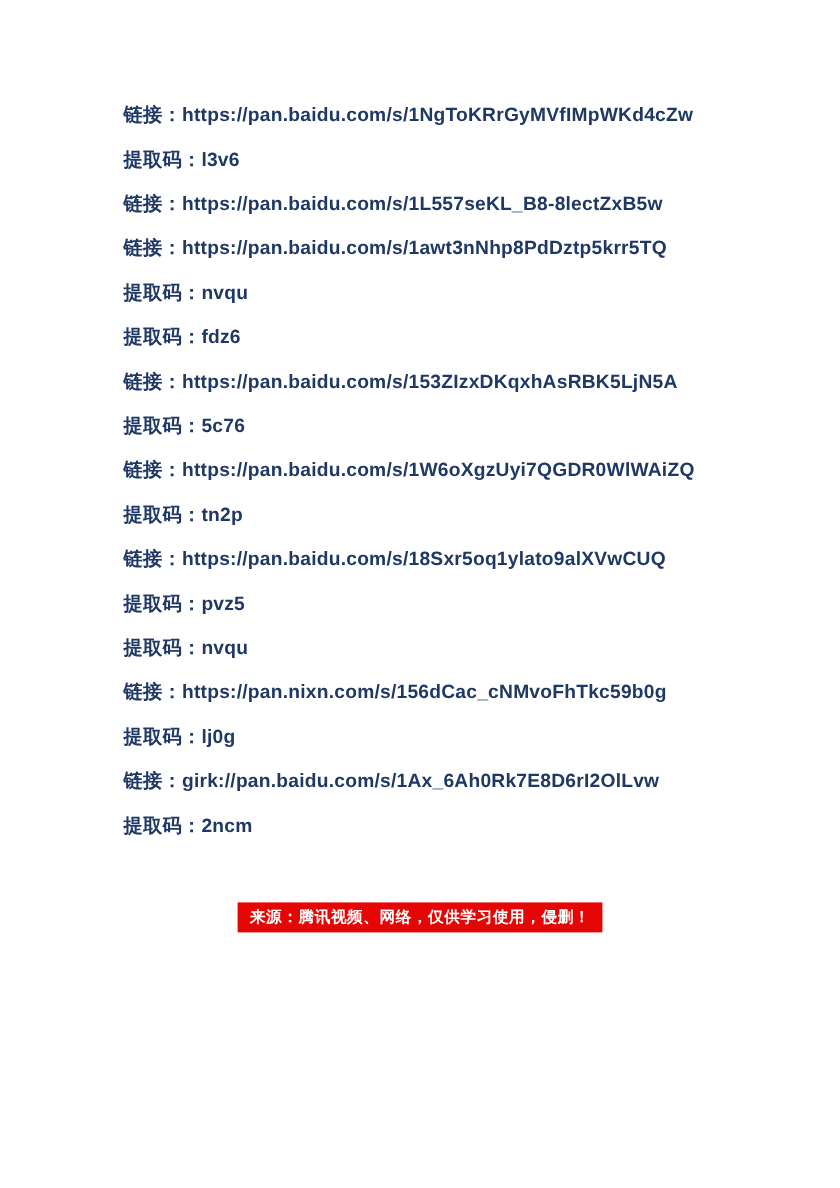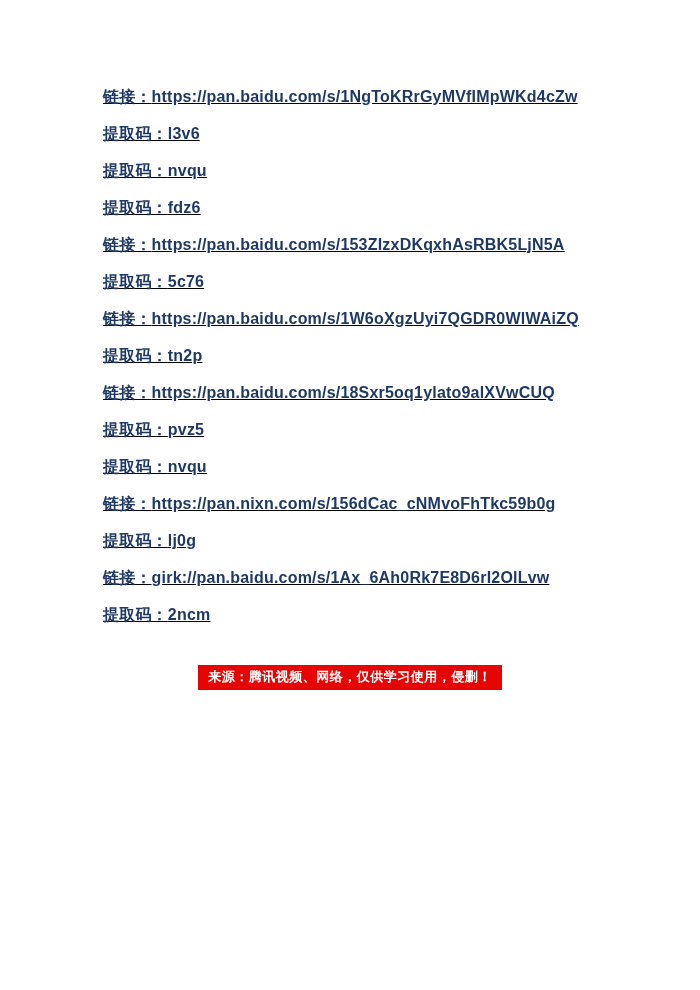--- a/index.html
+++ b/index.html
@@ -10,41 +10,40 @@
   .page {
     position: relative;
     width: 700px;
     height: 990px;
     background: #ffffff;
     overflow: hidden;
     font-family: "Liberation Sans", "DejaVu Sans", sans-serif;
   }
   .content {
     padding: 86px 30px 0 103px;
-    text-decoration: underline;
   }
   .line {
     margin: 0 0 15px 0;
     font-size: 16px;
     line-height: 22px;
     font-weight: 700;
     color: #1f3864;
     letter-spacing: 0.2px;
     white-space: nowrap;
   }
   .line .lbl {
     color: #1f3864;
   }
   .line .url {
     color: #1f3864;
     text-decoration: none;
     cursor: pointer;
   }
   .footer-wrap {
-    margin-top: 39px;
+    margin-top: 52px;
     text-align: center;
   }
   .footer-banner {
     display: inline-block;
     background: #e60505;
     color: #ffffff;
     font-size: 13px;
     font-weight: 700;
     line-height: 18px;
     padding: 3px 10px 4px 10px;
@@ -54,21 +53,23 @@
 </style>
 </head>
 <body>
 
 <div class="page">
   <div class="content">
 
     <p class="line"><span class="lbl">链接：</span><span class="url">https://pan.baidu.com/s/1NgToKRrGyMVfIMpWKd4cZw</span></p>
     <p class="line"><span class="lbl">提取码：</span><span>l3v6</span></p>
 
+    <p class="line"><span class="lbl">链接：</span><span class="url">https://pan.baidu.com/s/1L557seKL_B8-8lectZxB5w</span></p>
 
+    <p class="line"><span class="lbl">链接：</span><span class="url">https://pan.baidu.com/s/1awt3nNhp8PdDztp5krr5TQ</span></p>
     <p class="line"><span class="lbl">提取码：</span><span>nvqu</span></p>
 
     <p class="line"><span class="lbl">提取码：</span><span>fdz6</span></p>
 
     <p class="line"><span class="lbl">链接：</span><span class="url">https://pan.baidu.com/s/153ZIzxDKqxhAsRBK5LjN5A</span></p>
     <p class="line"><span class="lbl">提取码：</span><span>5c76</span></p>
 
     <p class="line"><span class="lbl">链接：</span><span class="url">https://pan.baidu.com/s/1W6oXgzUyi7QGDR0WlWAiZQ</span></p>
     <p class="line"><span class="lbl">提取码：</span><span>tn2p</span></p>
 

